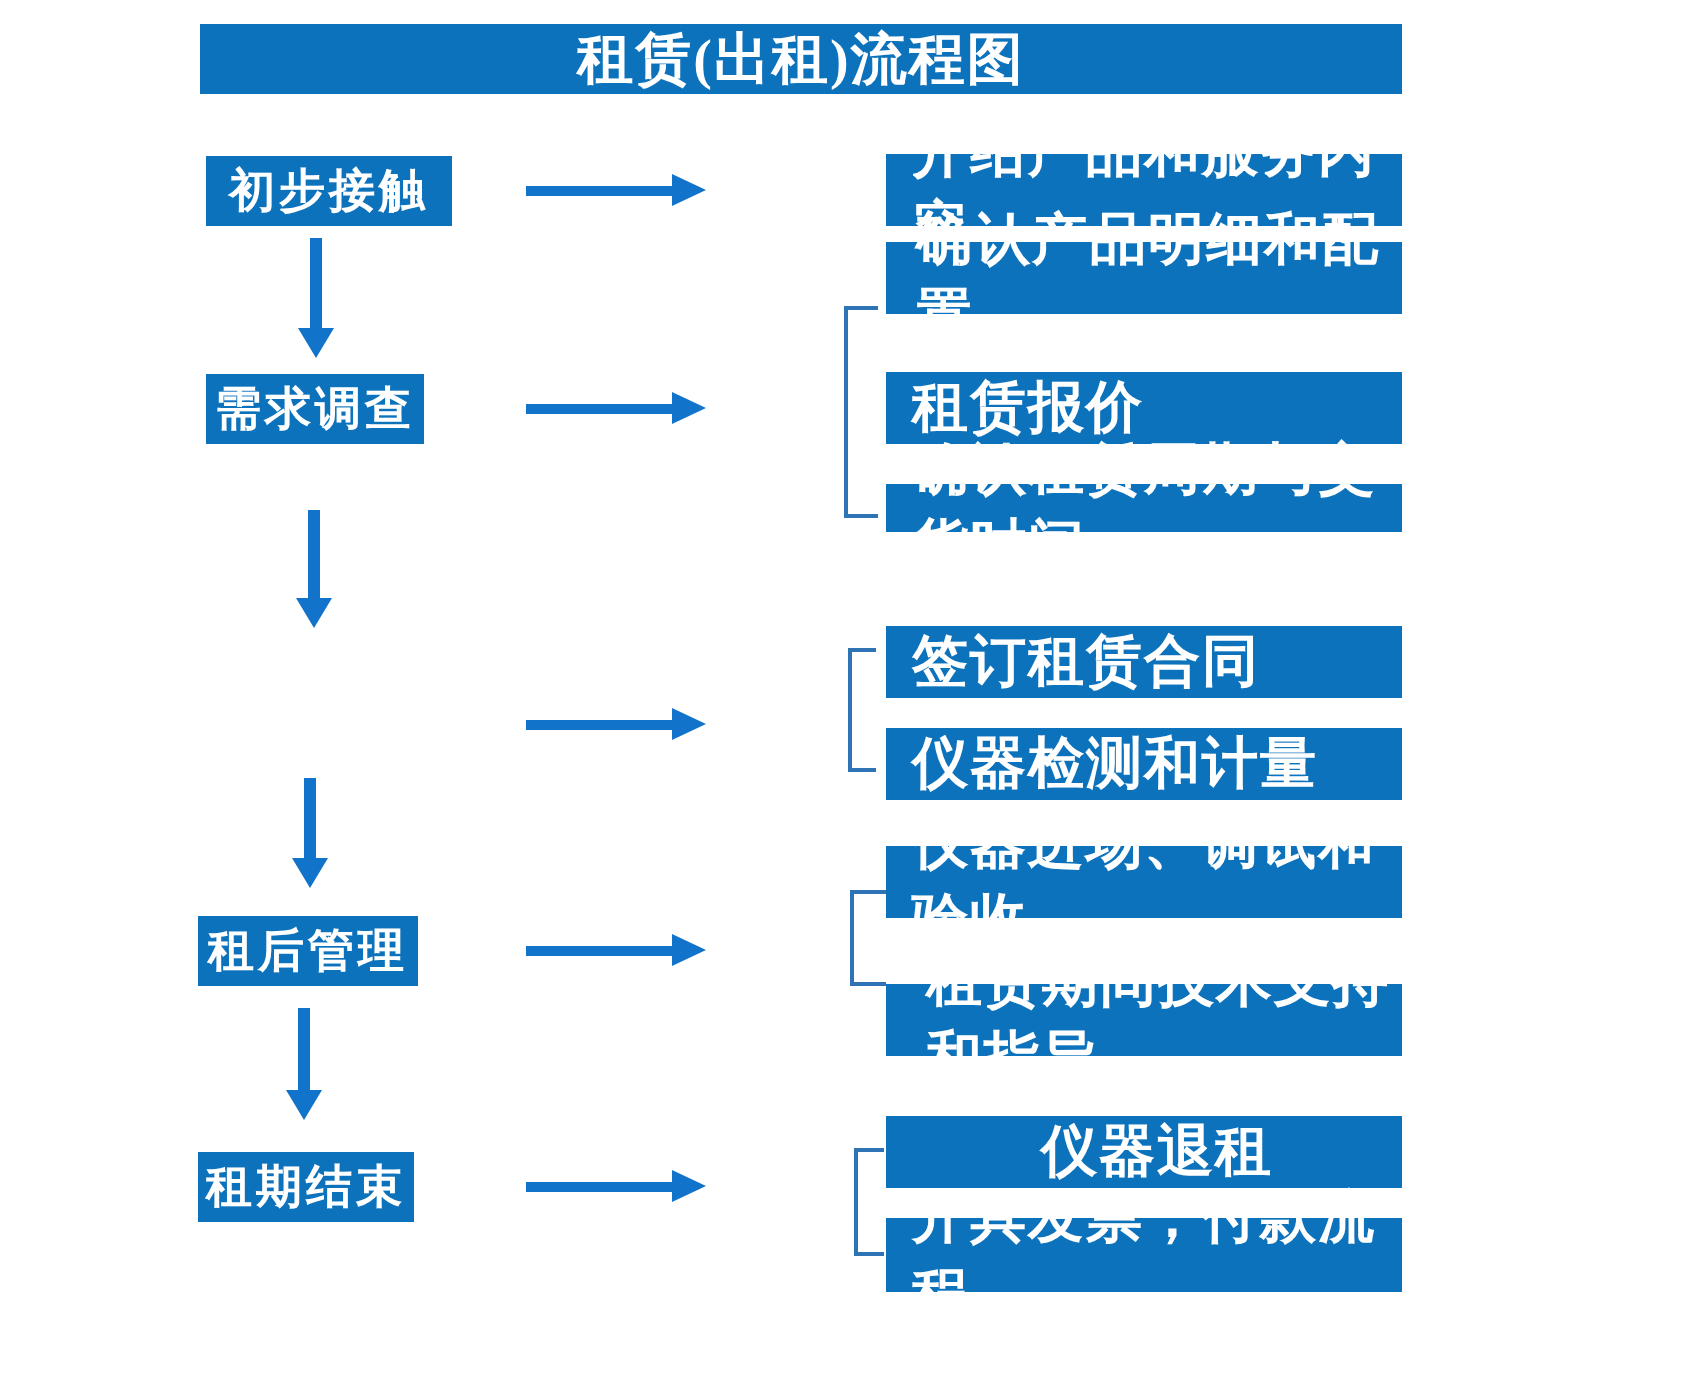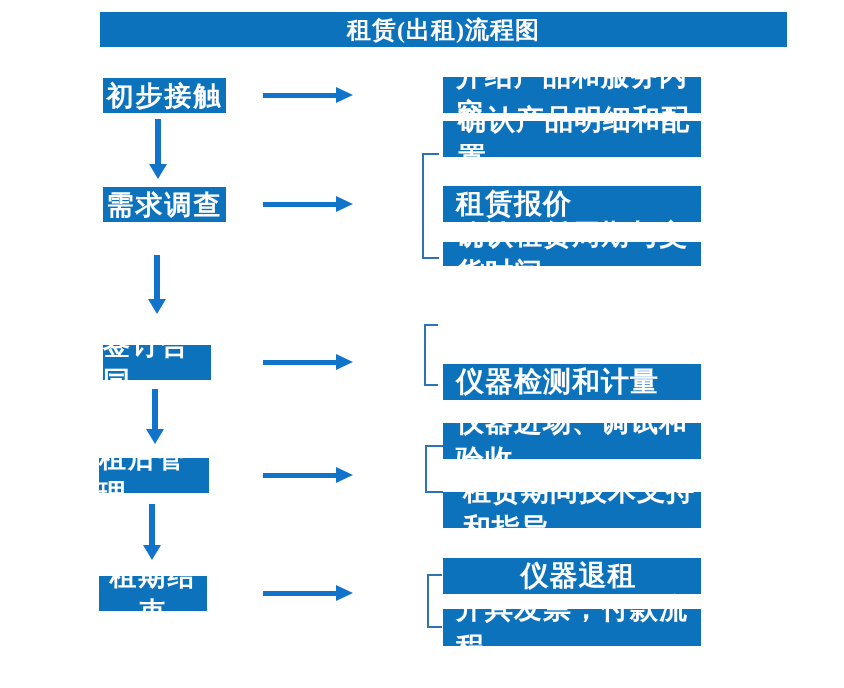--- a/index.html
+++ b/index.html
@@ -6,34 +6,34 @@
   body {
     width:844px; height:688px;
     background:#ffffff;
     font-family:"Liberation Serif","DejaVu Serif",serif;
     position:relative; overflow:hidden;
   }
   .canvas { position:absolute; left:0; top:0; width:844px; height:688px; }
 
   
   .title-bar {
-    position:absolute; left:100px; top:12px; width:687px; height:35px;
+    position:absolute; left:100px; top:12px; width:601px; height:35px;
     background:var(--box); color:var(--text);
     display:flex; align-items:center; justify-content:center;
-    font-size:24px; font-weight:bold; letter-spacing:1px;
+    font-size:28px; font-weight:bold; letter-spacing:1px;
   }
 
   
   .step {
     position:absolute; background:var(--box); color:var(--text);
     display:flex; align-items:center; justify-content:center;
-    font-size:27px; font-weight:bold; letter-spacing:2px;
+    font-size:23px; font-weight:bold; letter-spacing:2px;
   }
   .step1 { left:103px; top:78px;  width:123px; height:35px; }
-  .step2 { left:103px; top:187px; width:123px; height:35px; }
+  .step2 { left:103px; top:187px; width:109px; height:35px; }
   .step3 { left:103px; top:345px; width:108px; height:35px; }
   .step4 { left:99px;  top:458px; width:110px; height:35px; }
   .step5 { left:99px;  top:576px; width:108px; height:35px;text-align:center; }
 
   
   .detail {
     position:absolute; left:443px; width:258px; height:36px;
     background:var(--box); color:var(--text);
     display:flex; align-items:center;
     padding-left:13px; box-sizing:border-box;
@@ -93,23 +93,20 @@
   <div class="title-bar">
     <span>租赁(出租)流程图</span>
   </div>
 
   <div class="step step1">
     <span>初步接触</span>
   </div>
   <div class="step step2">
     <span>需求调查</span>
   </div>
-  <div class="step step3">
-    <span>签订合同</span>
-  </div>
   <div class="step step4">
     <span>租后管理</span>
   </div>
   <div class="step step5">
     <span>租期结束</span>
   </div>
 
   <div class="varrow v1">
       <div class="shaft"></div>
       <div class="head"></div>
@@ -158,20 +155,23 @@
   </div>
   <div class="detail r2">
     <span>确认产品明细和配置</span>
   </div>
   <div class="detail r3">
     <span>租赁报价</span>
   </div>
   <div class="detail r4">
     <span>确认租赁周期与交货时间</span>
   </div>
+  <div class="detail r5">
+    <span>签订租赁合同</span>
+  </div>
   <div class="detail r6">
     <span>仪器检测和计量</span>
   </div>
   <div class="detail r7">
     <span>仪器进场、调试和验收</span>
   </div>
   <div class="detail r8">
     <span>租赁期间技术支持和指导</span>
   </div>
   <div class="detail r9">

